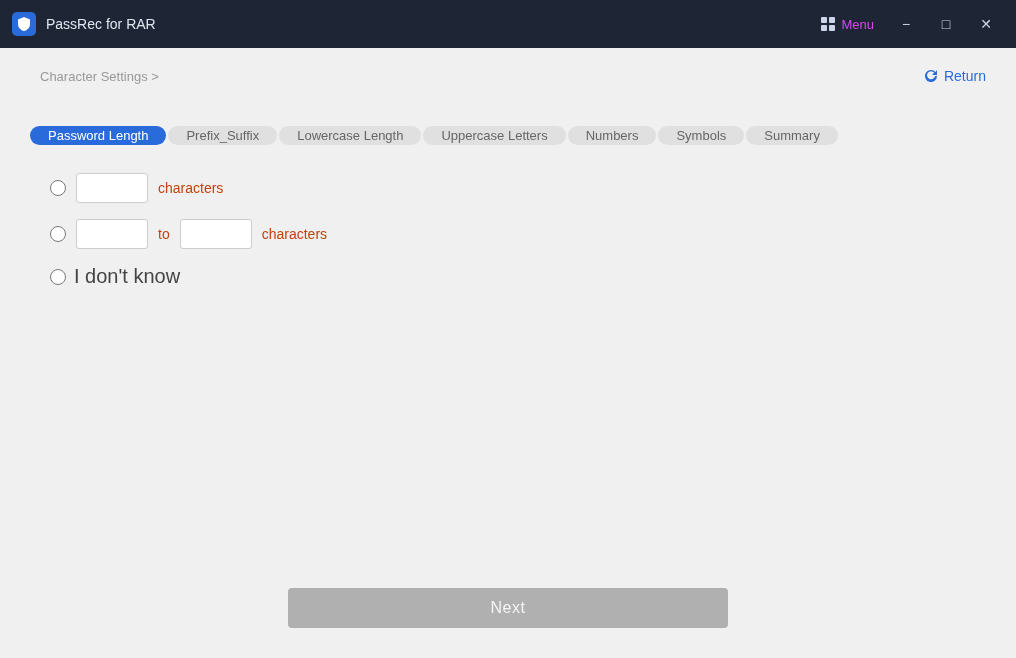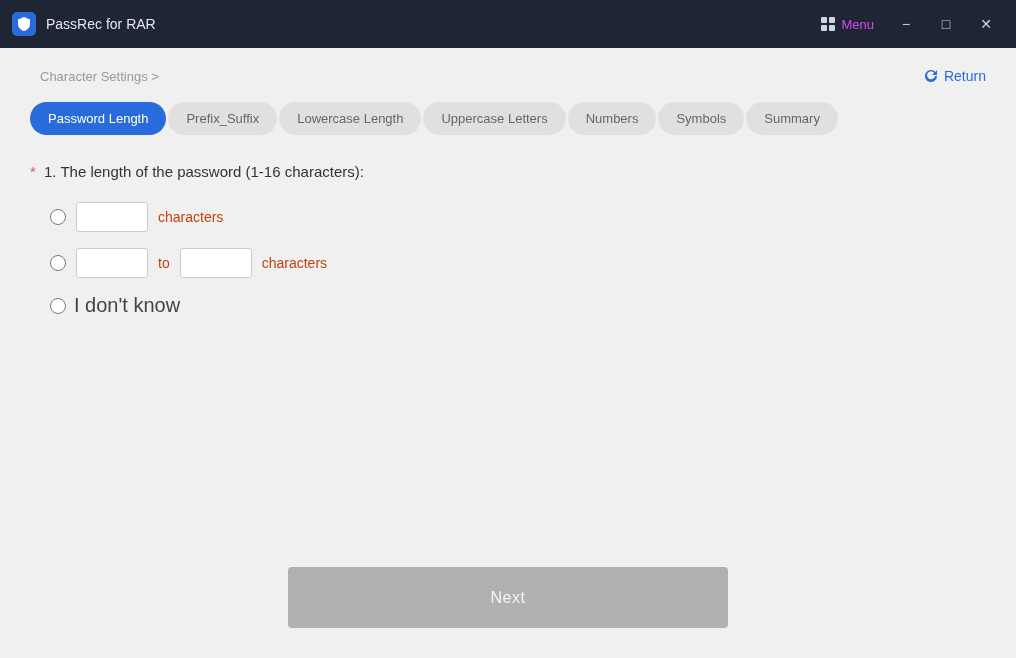--- a/index.html
+++ b/index.html
@@ -90,28 +90,29 @@
     }
     .breadcrumb-return svg { width: 16px; height: 16px; }
 
     
     .tabs {
       display: flex;
       gap: 2px;
       margin-bottom: 28px;
     }
     .tab {
-      padding: 9px 18px;
+      padding: 2px 18px;
       border-radius: 20px;
       font-size: 13px;
       cursor: pointer;
       color: #666;
       background: #e0e0e0;
       border: none;
       white-space: nowrap;
+      margin-top: 24px;
     }
     .tab.active {
       background: #2a6bdb;
       color: white;
     }
 
     
     .form-area {
       flex: 1;
       display: flex;
@@ -169,21 +170,21 @@
 
     
     .next-btn-wrap {
       display: flex;
       justify-content: center;
       margin-top: auto;
       padding-bottom: 10px;
     }
     .next-btn {
       width: 440px;
-      height: 61px;
+      height: 40px;
       background: #b0b0b0;
       color: #f5f5f5;
       font-size: 16px;
       border: none;
       border-radius: 4px;
       cursor: pointer;
       letter-spacing: 0.5px;
     }
   </style>
 </head>
@@ -248,23 +249,20 @@
     </button>
     <button class="tab">
       <span>Symbols</span>
     </button>
     <button class="tab">
       <span>Summary</span>
     </button>
   </div>
 
   <div class="form-area">
-    <div class="question-label">
-      <span class="required">* </span><span>1. The length of the password (1-16 characters):</span>
-    </div>
 
     <div class="option-row">
       <input type="radio" name="length-option" class="radio-input" style="">
       <input type="text" class="text-input" value="" style="">
       <span class="option-label">characters</span>
     </div>
 
     <div class="option-row">
       <input type="radio" name="length-option" class="radio-input" style="">
       <input type="text" class="text-input" value="" style="">

